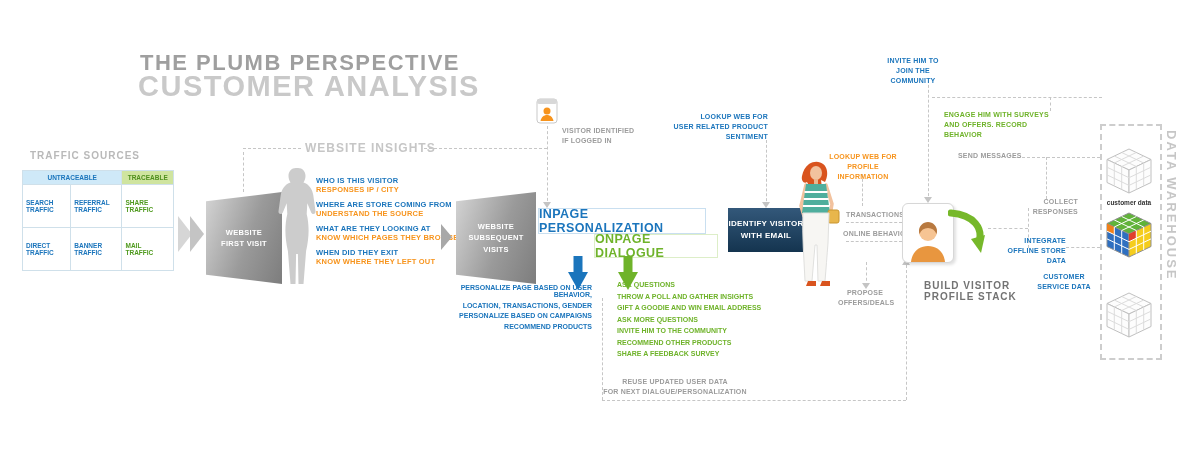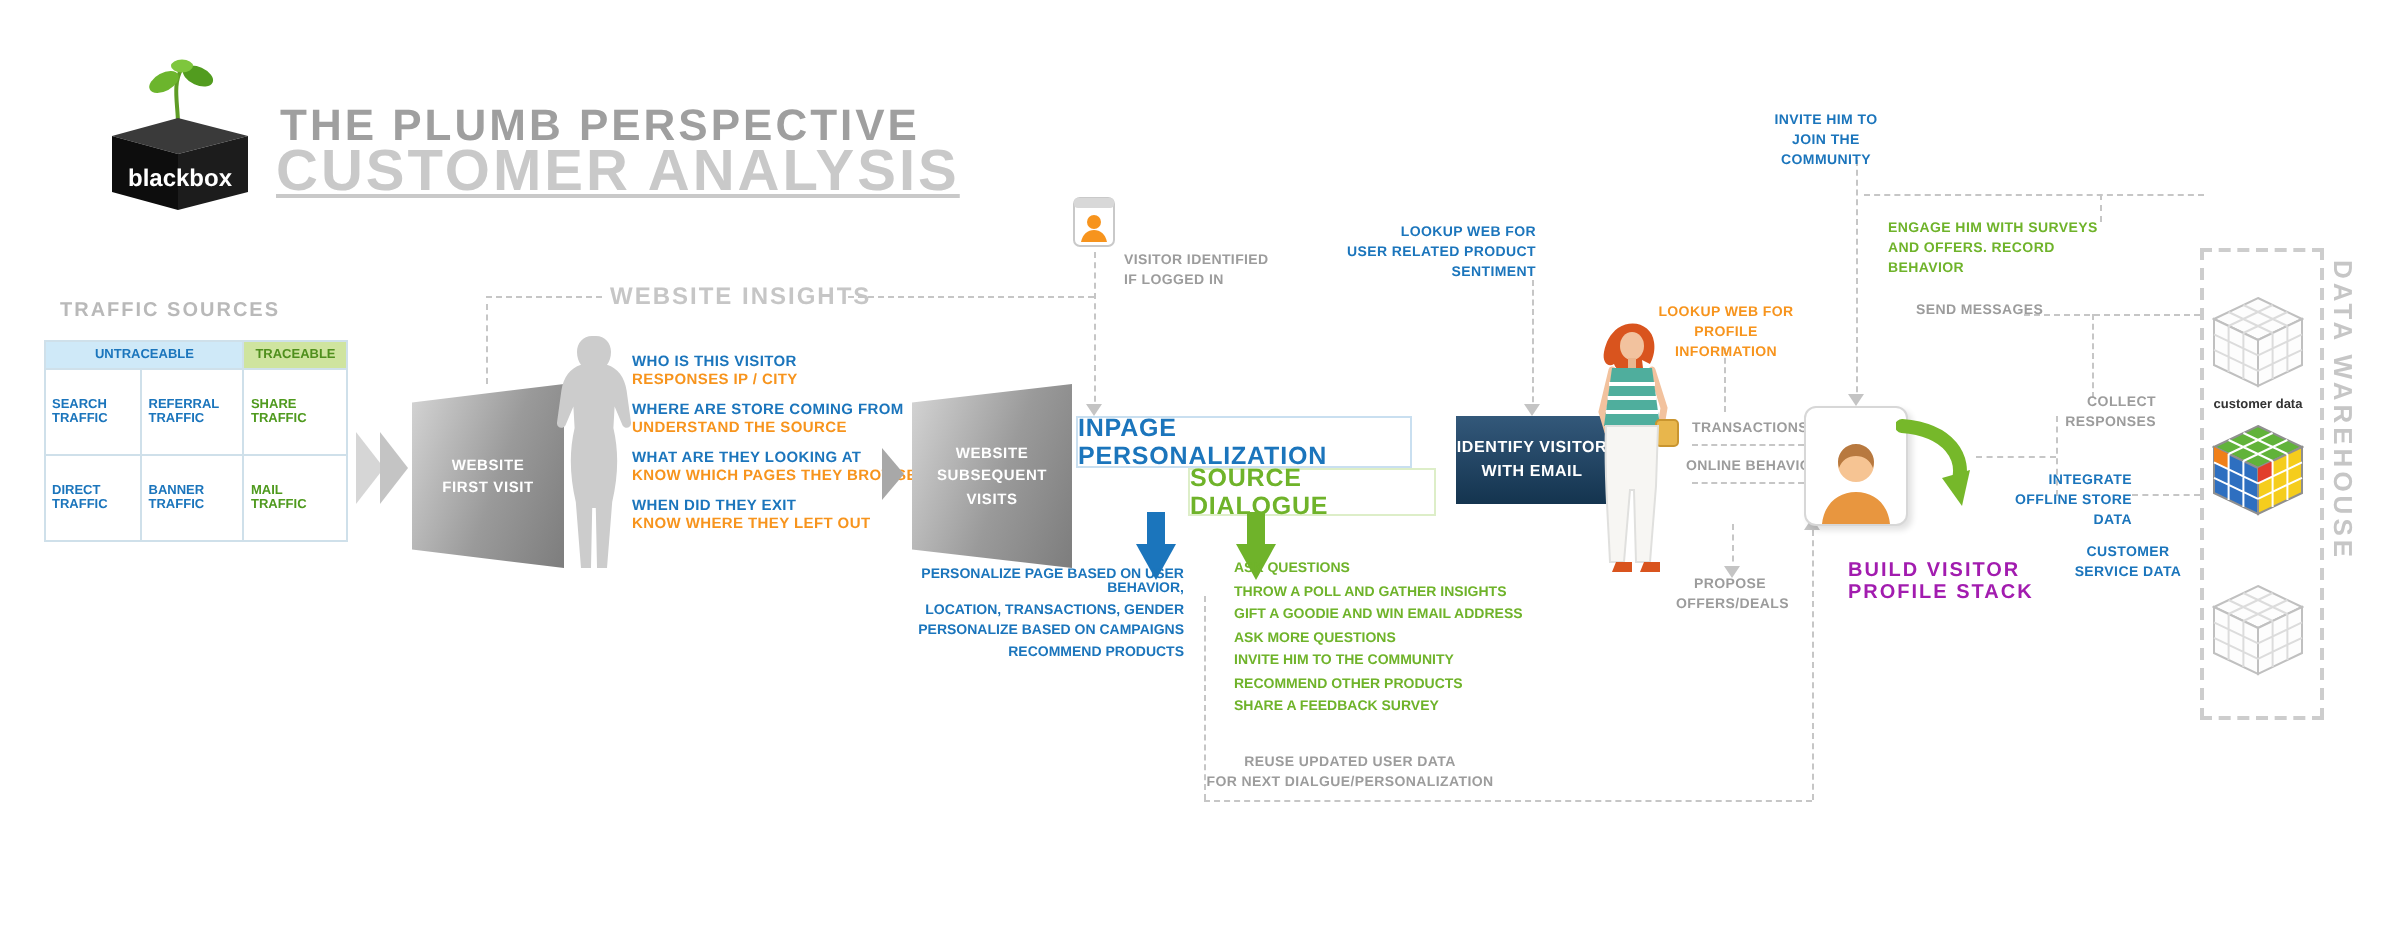--- a/index.html
+++ b/index.html
@@ -6,21 +6,21 @@
   .canvas{position:relative;width:1200px;height:475px;background:#fff;overflow:hidden;
           font-family:"Liberation Sans",sans-serif;}
   .abs{position:absolute;}
   .pre{white-space:pre-line;}
   .t-blue{color:#1b75bc;}
   .t-green{color:#6fb32a;}
   .t-orange{color:#f7941d;}
   .t-gray{color:#9c9c9c;}
   .small{font-size:7px;font-weight:bold;line-height:1.4;letter-spacing:.2px;}
   .tagline{font-size:22px;font-weight:bold;color:#9f9f9f;letter-spacing:1.5px;}
-  .bigtitle{font-size:29px;font-weight:bold;color:#c9c9c9;letter-spacing:1.5px;text-decoration:underline;}
+  .bigtitle{font-size:29px;font-weight:bold;color:#c9c9c9;letter-spacing:1.5px;}
   .sec-head{font-size:10px;font-weight:bold;color:#b9b9b9;letter-spacing:1px;}
   .sec-head-lt{font-size:12px;font-weight:bold;color:#c6c6c6;letter-spacing:1px;}
   .dash-h{border-top:1px dashed #c6c6c6;height:0;}
   .dash-v{border-left:1px dashed #c6c6c6;width:0;}
   .screen{clip-path:polygon(0 10%,100% 0,100% 100%,0 90%);
           background:linear-gradient(110deg,#d5d5d5 0%,#9a9a9a 55%,#7d7d7d 100%);
           display:flex;align-items:center;justify-content:center;color:#fff;
           font-weight:bold;font-size:7.5px;text-align:center;line-height:1.5;letter-spacing:.3px;}
   .flow-box{background:#fff;display:flex;align-items:center;justify-content:center;
             font-weight:bold;font-size:12.5px;letter-spacing:.4px;}
@@ -76,32 +76,20 @@
   <div class="abs dash-h" style="left:932px;top:97px;width:170px"></div>
   <div class="abs dash-v" style="left:1050px;top:97px;height:14px"></div>
   <div class="abs dash-v" style="left:862px;top:174px;height:32px"></div>
 
   <div class="abs arr-down" style="left:543px;top:202px"></div>
   <div class="abs arr-down" style="left:762px;top:202px"></div>
   <div class="abs arr-down" style="left:924px;top:197px"></div>
   <div class="abs arr-down" style="left:862px;top:283px"></div>
   <div class="abs arr-up" style="left:902px;top:259px"></div>
 
-  <div class="abs" style="left:42px;top:28px">
-    <svg width="95" height="78" viewBox="0 0 95 78">
-      <path d="M47 34 C47 24 44 14 49 6" stroke="#5e9c26" stroke-width="2" fill="none"></path>
-      <ellipse cx="40" cy="13" rx="8" ry="4.5" fill="#6cb52d" transform="rotate(-28 40 13)"></ellipse>
-      <ellipse cx="57" cy="10" rx="8" ry="4.5" fill="#529c1f" transform="rotate(24 57 10)"></ellipse>
-      <ellipse cx="49" cy="5" rx="5.5" ry="3.2" fill="#7ec63d"></ellipse>
-      <polygon points="14,40 47,31 82,40 47,49" fill="#3a3a3a"></polygon>
-      <polygon points="14,40 47,49 47,77 14,68" fill="#0d0d0d"></polygon>
-      <polygon points="82,40 47,49 47,77 82,68" fill="#1c1c1c"></polygon>
-      <text x="48" y="65" text-anchor="middle" fill="#ffffff" font-size="12" font-weight="bold">blackbox</text>
-    </svg>
-  </div>
   <div class="abs tagline" style="left:140px;top:50px">THE PLUMB PERSPECTIVE</div>
   <div class="abs bigtitle" style="left:138px;top:70px">CUSTOMER ANALYSIS</div>
 
   <div class="abs sec-head" style="left:30px;top:150px">TRAFFIC SOURCES</div>
   <div class="abs" style="left:22px;top:170px">
     <table class="traffic-table">
       <tbody>
           <tr>
         <th colspan="2" class="th-untr">UNTRACEABLE</th>
         <th class="th-tr">TRACEABLE</th>
@@ -162,21 +150,21 @@
         <rect x="1" y="1" width="20" height="24" rx="3" fill="#fff" stroke="#c9c9c9"></rect>
       <rect x="1" y="1" width="20" height="5" rx="2" fill="#d8d8d8"></rect>
       <circle cx="11" cy="13" r="3.5" fill="#f7941d"></circle>
       <path d="M4.5 23c.8-4 3.4-6 6.5-6s5.7 2 6.5 6z" fill="#f7941d"></path>
       </svg>
   </div>
   <div class="abs small t-gray pre" style="left:562px;top:126px;width:80px">VISITOR IDENTIFIED
 IF LOGGED IN</div>
 
   <div class="abs flow-box box-blue" style="left:538px;top:208px;width:166px;height:24px">INPAGE PERSONALIZATION</div>
-  <div class="abs flow-box box-green" style="left:594px;top:234px;width:122px;height:22px">SOURCE DIALOGUE</div>
+  <div class="abs flow-box box-green" style="left:594px;top:234px;width:122px;height:22px">ONPAGE DIALOGUE</div>
 
   <div class="abs" style="left:568px;top:256px">
     <svg width="20" height="34">
         <path d="M10 0 v17" stroke="#1b75bc" stroke-width="9"></path>
         <path d="M0 16 L10 34 L20 16z" fill="#1b75bc"></path>
       </svg>
   </div>
   <div class="abs" style="left:618px;top:256px">
     <svg width="20" height="34">
         <path d="M10 0 v17" stroke="#6fb32a" stroke-width="9"></path>
@@ -250,21 +238,21 @@
       <path d="M20 4c-5 0-9 4-9 9 0 1 .2 2 .5 3C13 12 16 10 20 10s7 2 8.5 6c.3-1 .5-2 .5-3 0-5-4-9-9-9z" fill="#b8793f"></path>
       <path d="M3 44c1-10 8-16 17-16s16 6 17 16z" fill="#e8963f"></path>
     </svg>
   </div>
   <div class="abs" style="left:948px;top:208px">
     <svg width="38" height="50" viewBox="0 0 38 50">
       <path d="M3 5 C 27 7, 35 21, 31 34" fill="none" stroke="#76b82a" stroke-width="7" stroke-linecap="round"></path>
       <polygon points="23,31 33,45 37,27" fill="#76b82a"></polygon>
     </svg>
   </div>
-  <div class="abs sec-head pre" style="left:924px;top:280px;color:#a21caf">BUILD VISITOR
+  <div class="abs sec-head pre" style="left:924px;top:280px;color:#737373">BUILD VISITOR
 PROFILE STACK</div>
 
   <div class="abs warehouse-box" style="left:1100px;top:124px;width:58px;height:232px"></div>
 
   <div class="abs" style="left:1106px;top:148px">
     <svg width="46" height="46" viewBox="0 0 46 46">
       <g stroke="#c0c0c0" fill="#fdfdfd" stroke-width="1">
         <polygon points="23,1 45,11.5 23,22 1,11.5"></polygon>
           <polygon points="1,11.5 23,22 23,45 1,34.5"></polygon>
           <polygon points="45,11.5 23,22 23,45 45,34.5"></polygon>

